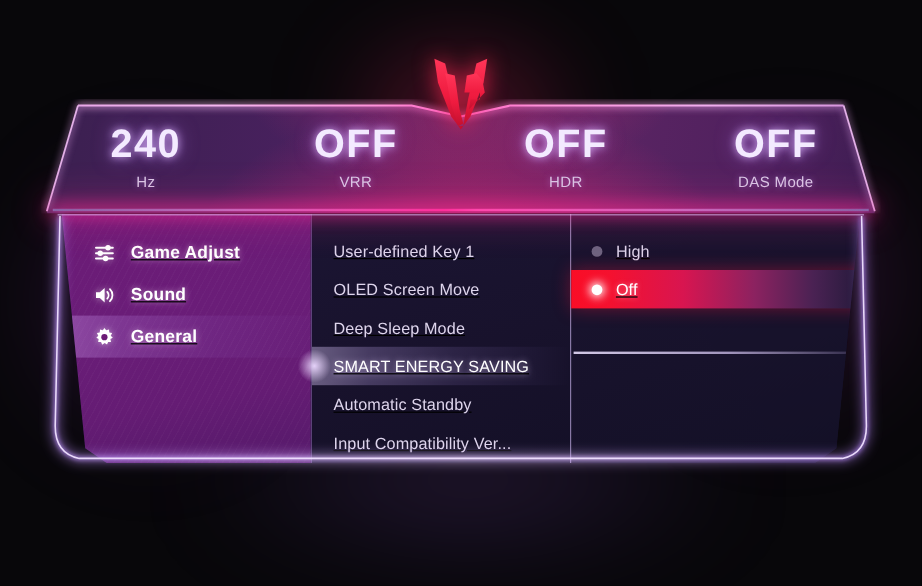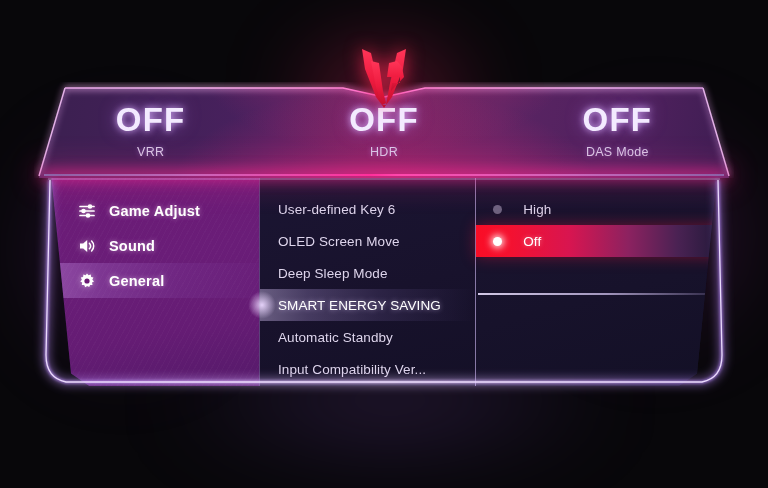--- a/index.html
+++ b/index.html
@@ -99,21 +99,21 @@
     box-shadow:0 0 13px 3px rgba(255,45,150,.75), 0 0 30px 7px rgba(255,40,140,.32);
   }
 
   
   #menupanel {
     position:absolute;
     left:46px; top:178px; width:676px; height:208px;
     z-index:4;
     clip-path: polygon(0.8% 0%, 99.2% 0%, 96.3% 94%, 93.6% 100%, 6.4% 100%, 3.7% 94%);
     background:#141127;
-    display:flex; overflow:hidden;
+    display:flex; overflow:hidden;text-decoration:underline;
   }
 
   
   #sidebar {
     width:31.5%; position:relative; flex-shrink:0;
     background:
       repeating-linear-gradient(118deg,
         rgba(255,255,255,.022) 0px, rgba(255,255,255,.022) 1px,
         rgba(0,0,0,0) 1px, rgba(0,0,0,0) 5px),
       linear-gradient(170deg, #6c1b76 0%, #6a1d78 40%, #651c74 72%, #551a6a 100%);
@@ -182,21 +182,21 @@
   
   #rightcol {
     flex:1; position:relative;
     background:linear-gradient(165deg, #1a1430 0%, #17122b 55%, #131026 100%);
     border-left:1px solid rgba(185,165,220,.70);
     padding-top:15px;
   }
   .opt-item {
     position:relative; height:32px;
     display:flex; align-items:center;
-    padding-left:17px; gap:21px; cursor:pointer;
+    padding-left:17px; gap:11px; cursor:pointer;
   }
   .opt-item.selected {
     background:linear-gradient(90deg,
       #fa0d26 0%, #f5112f 13%, #d81550 38%, #8c2260 62%,
       #4a2253 82%, #2a1b3e 96%, #1d1634 100%);
     box-shadow:0 0 15px rgba(250,20,60,.38);
   }
   .radio {
     width:9px; height:9px; border-radius:50%;
     background:#6d6480; flex-shrink:0;
@@ -258,20 +258,24 @@
     <path d="M 31 6 L 309 6 L 350 15 L 391 6 L 669 6" fill="none" stroke="url(#sbStroke)" stroke-width="5" filter="url(#sbBlur)" opacity="0.62"></path>
     <path d="M 31 6 L 309 6 L 350 15 L 391 6 L 669 6" fill="none" stroke="url(#sbStroke)" stroke-width="1.7"></path>
     <path d="M 31 6 L 5 94" fill="none" stroke="#d79ae0" stroke-width="4" filter="url(#sbBlur)" opacity="0.5"></path>
     <path d="M 31 6 L 5 94" fill="none" stroke="#e3b0e8" stroke-width="1.5"></path>
     <path d="M 669 6 L 695 94" fill="none" stroke="#d79ae0" stroke-width="4" filter="url(#sbBlur)" opacity="0.5"></path>
     <path d="M 669 6 L 695 94" fill="none" stroke="#e3b0e8" stroke-width="1.5"></path>
   </svg>
 
   <div class="stat-items">
     <div class="stat">
+      <div class="stat-value">240</div>
+      <div class="stat-label">Hz</div>
+    </div>
+    <div class="stat">
       <div class="stat-value">OFF</div>
       <div class="stat-label">VRR</div>
     </div>
     <div class="stat">
       <div class="stat-value">OFF</div>
       <div class="stat-label">HDR</div>
     </div>
     <div class="stat">
       <div class="stat-value">OFF</div>
       <div class="stat-label">DAS Mode</div>
@@ -343,21 +347,21 @@
             <circle cx="9" cy="9" r="2.6" fill="#6c1b76"></circle>
           </svg>
         </span>
         <span class="side-txt">General</span>
       </div>
 
     </div>
 
     <div id="midcol">
       <div class="mid-item">
-        <span class="mid-txt">User-defined Key 6</span>
+        <span class="mid-txt">User-defined Key 1</span>
       </div>
       <div class="mid-item">
         <span class="mid-txt">OLED Screen Move</span>
       </div>
       <div class="mid-item">
         <span class="mid-txt">Deep Sleep Mode</span>
       </div>
       <div class="mid-item selected">
         <span class="mid-txt">SMART ENERGY SAVING</span>
       </div>

